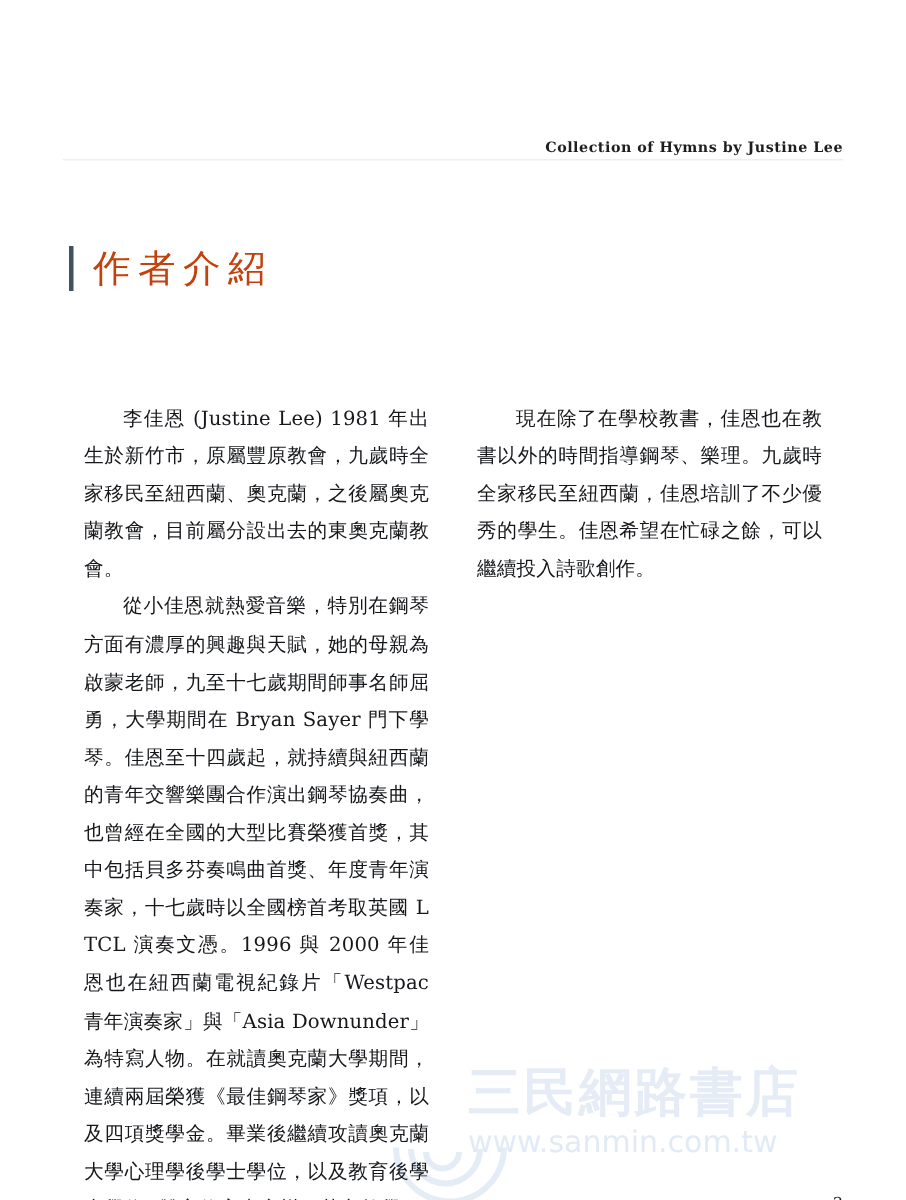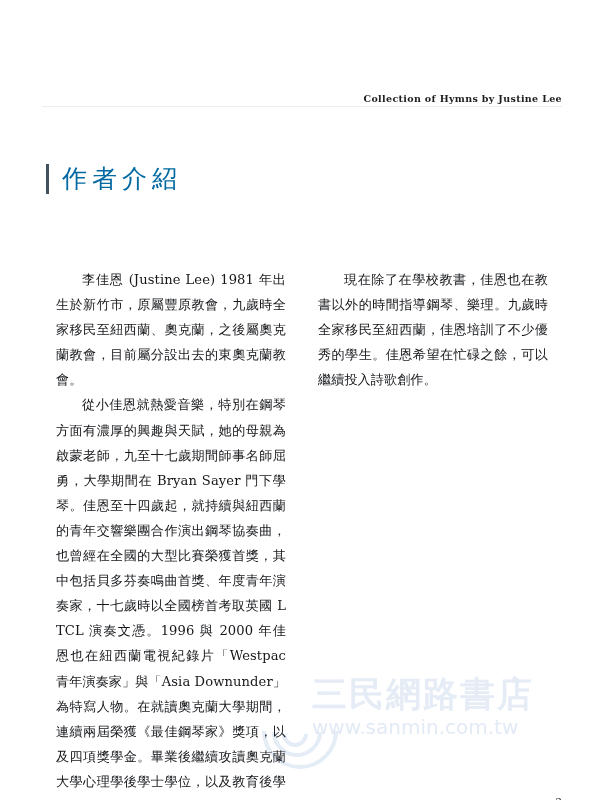--- a/index.html
+++ b/index.html
@@ -58,30 +58,30 @@
     width: 3px;
     height: 30px;
     background: #41525e;
     margin-right: 13px;
     flex: none;
   }
   .title-text {
     font-family: "DejaVu Serif", "Liberation Serif", serif;
     font-size: 25px;
     line-height: 30px;
-    color: #0369a1;
+    color: #c2410c;
     letter-spacing: 5px;
     white-space: nowrap;
   }
 
   
   .watermark {
     position: absolute;
     left: 268px;
-    top: 626px;
+    top: 660px;
     width: 330px;
     height: 96px;
     pointer-events: none;
     user-select: none;
     text-decoration: underline;
   }
   .wm-arcs {
     position: absolute;
     left: 0;
     top: 20px;

